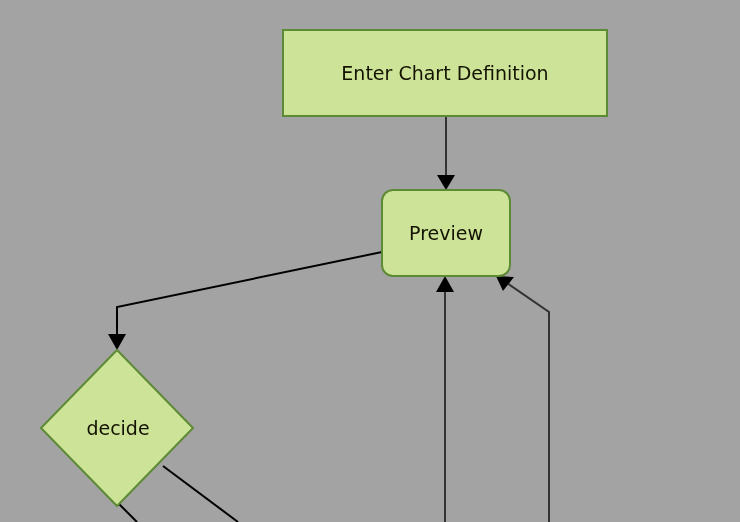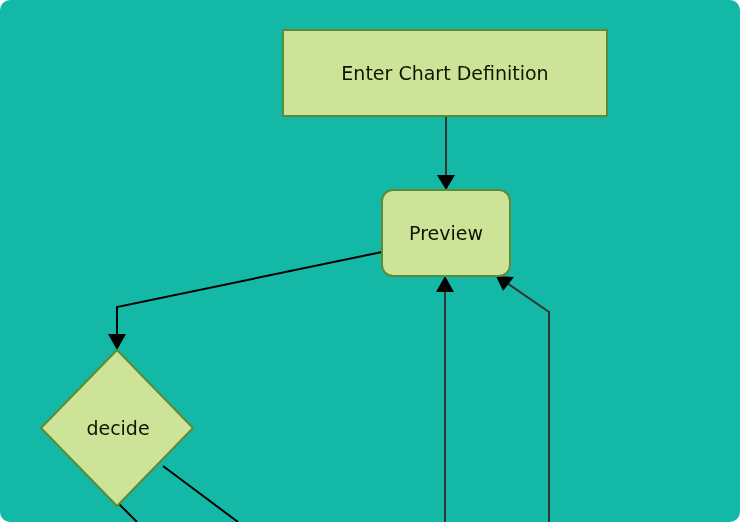--- a/index.html
+++ b/index.html
@@ -10,22 +10,21 @@
   body {
     width: 740px;
     height: 522px;
     overflow: hidden;
     font-family: "DejaVu Sans", "Liberation Sans", sans-serif;
   }
   #diagram-root {
     position: relative;
     width: 740px;
     height: 522px;
-    background: #14b8a6;
-    border-radius: 10px;
+    background: #a3a3a3;
   }
   #flowchart-svg {
     position: absolute;
     top: 0;
     left: 0;
     width: 740px;
     height: 522px;
     display: block;
   }
   .node-shape {

